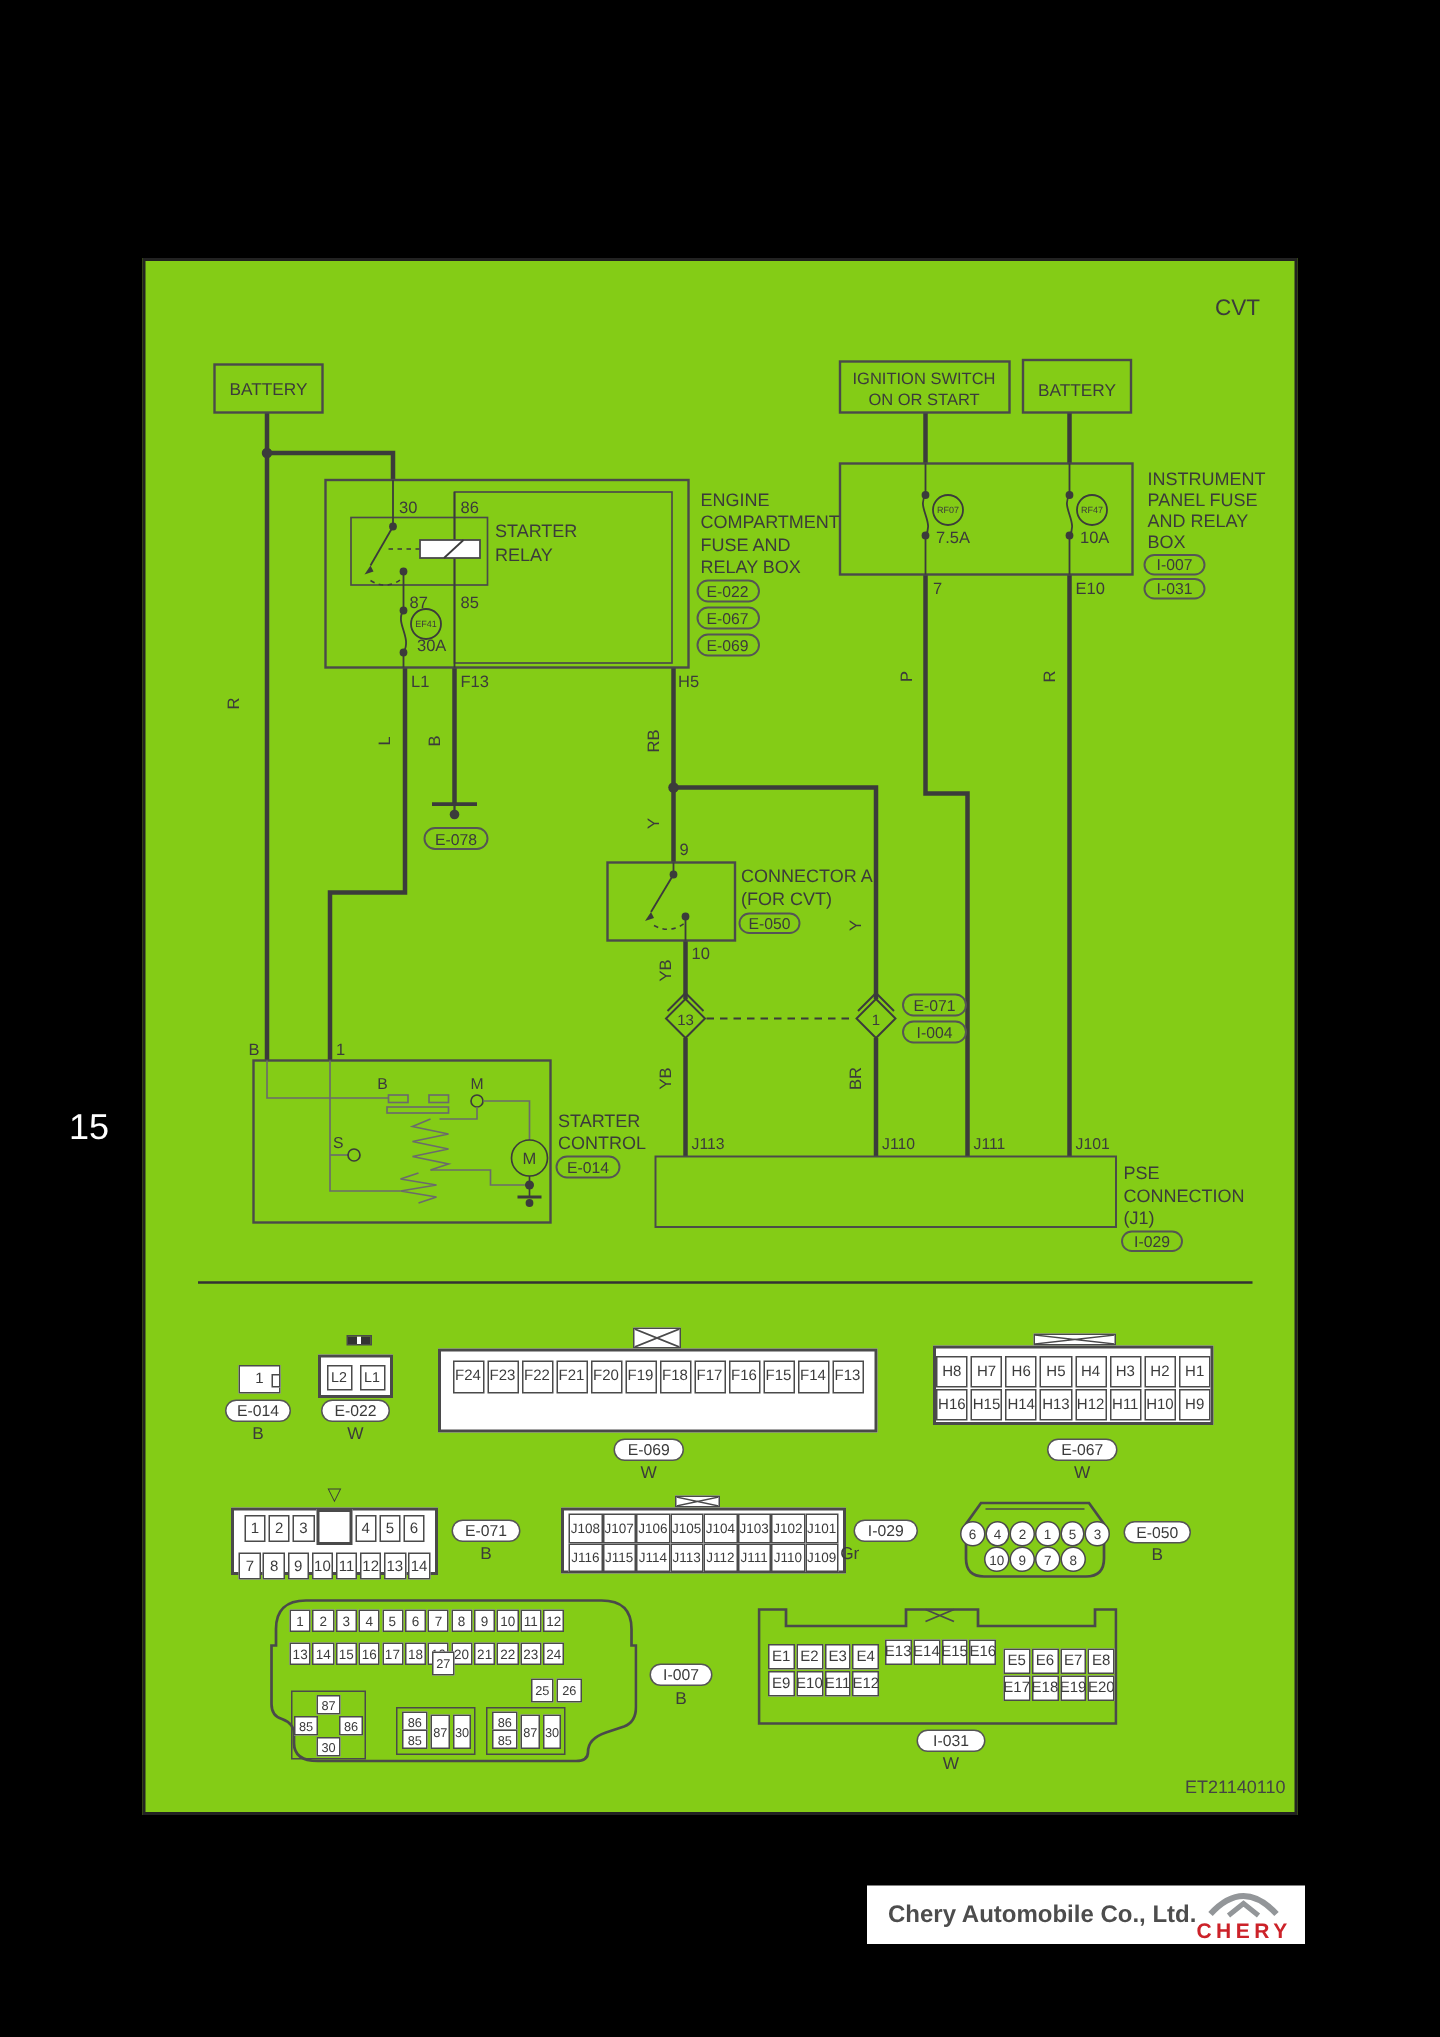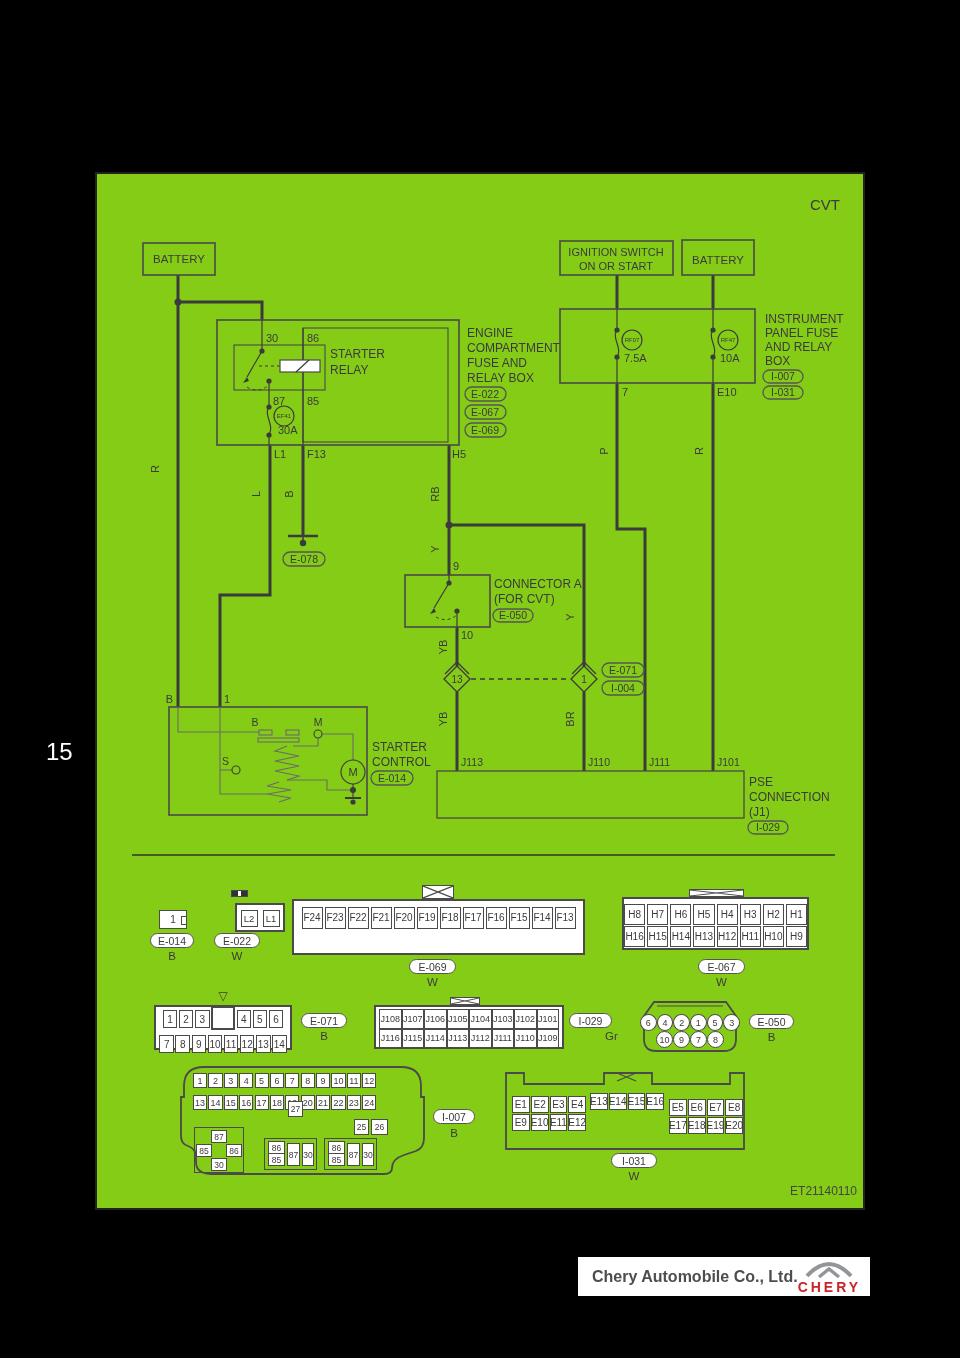--- a/index.html
+++ b/index.html
@@ -278,21 +278,21 @@
     <line x1="35" y1="681" x2="738" y2="681" stroke="#333" stroke-width="1.6"></line>
   </svg>
 
   <div class="conn abs" style="left:62px;top:736px;width:28px;height:19px;border-width:1.5px;display:flex;align-items:center;justify-content:center;font-size:10px;">
     <span>1</span>
     <span style="position:absolute;right:-1px;top:5px;width:4px;height:7px;border:1.3px solid #4a4a4a;background:#fff;"></span>
   </div>
   <div class="pill" style="left:53px;top:759px;width:44px;height:15px;">E-014</div>
   <div class="clr" style="left:53px;top:776px;width:44px;">B</div>
 
-  <div class="conn conn-e022" style="left:115px;top:729px;width:50px;height:29px;margin-left:23px;">
+  <div class="conn conn-e022" style="left:115px;top:729px;width:50px;height:29px;">
       <div class="prow">
         <div class="pcell">L2</div>
         <div class="pcell">L1</div>
       </div>
     </div>
   <div class="abs" style="left:134px;top:716px;width:17px;height:7px;border:1px solid #4a4a4a;background:linear-gradient(90deg,#333 0 40%,#fff 40% 60%,#333 60% 100%);"></div>
   <div class="pill" style="left:117px;top:759px;width:46px;height:15px;">E-022</div>
   <div class="clr" style="left:117px;top:776px;width:46px;">W</div>
 
   <div class="conn conn-e069" style="left:195px;top:725px;width:293px;height:56px;">
@@ -395,21 +395,21 @@
         <div class="pcell">J110</div>
         <div class="pcell">J109</div>
       </div>
     </div>
   <div class="bowtie" style="left:353px;top:823px;width:30px;height:8px;">
     <svg viewBox="0 0 30 8" preserveAspectRatio="none">
         <path d="M0,0 L30,8 M30,0 L0,8" stroke="#4a4a4a" stroke-width="1.2" fill="none"></path>
       </svg>
   </div>
   <div class="pill" style="left:472px;top:839px;width:43px;height:15px;">I-029</div>
-  <div class="clr" style="left:493px;top:856px;width:43px;">Gr</div>
+  <div class="clr" style="left:448px;top:856px;width:43px;">Gr</div>
 
   <div class="abs" style="left:543px;top:825px;width:100px;height:58px;">
     <svg width="100" height="58" viewBox="0 0 100 58" style="position:absolute;left:0;top:0;">
       <path d="M14,3 H86 L96,17 V40 Q96,52 84,52 H16 Q4,52 4,40 V17 Z" fill="none" stroke="#4a4a4a" stroke-width="1.8"></path>
       <path d="M17,7 H83" stroke="#4a4a4a" stroke-width="1.1" fill="none"></path>
     </svg>
     <div class="conn-e050" style="position:absolute;left:0;top:15px;width:100px;">
         <div class="prow">
           <div class="pcell">6</div>
           <div class="pcell">4</div>

